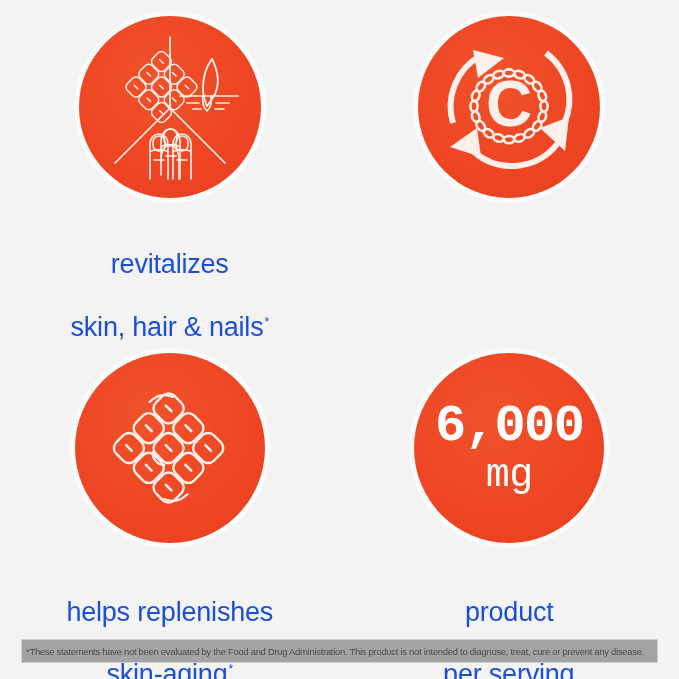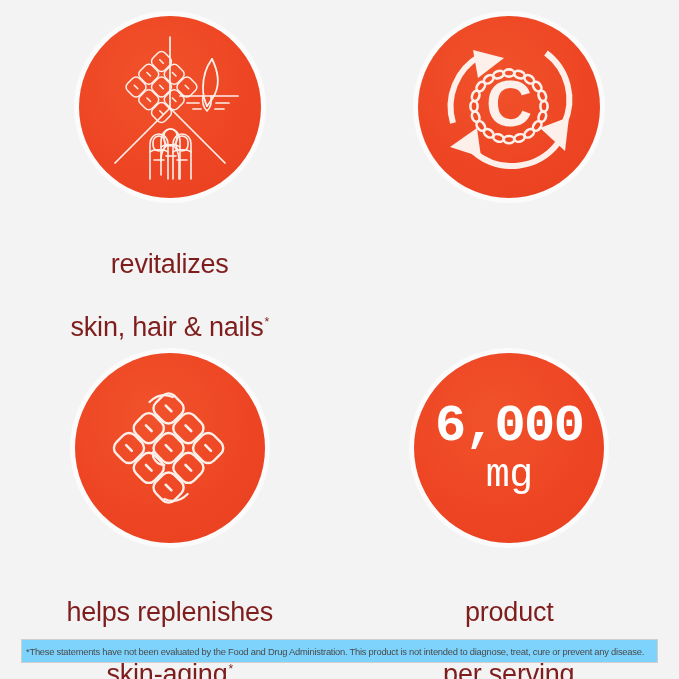--- a/index.html
+++ b/index.html
@@ -52,21 +52,21 @@
     width: 190px;
     height: 190px;
     font-family: Liberation Mono, monospace;
   }
 
   .badge svg { display: block; }
 
   .caption {
     margin-top: 20px;
     text-align: center;
-    color: #7f1d1d;
+    color: #1d4ed8;
     font-size: 27px;
     line-height: 1.16;
     letter-spacing: -0.2px;
     white-space: pre-line;
   }
   .cell.row2 .caption { margin-top: 22px; }
 
   .caption sup {
     font-size: 0.45em;
     vertical-align: 0.85em;
@@ -94,21 +94,21 @@
     margin-top: 6px;
   }
 
   .disclaimer {
     position: absolute;
     left: 21px;
     top: 639px;
     width: 637px;
     height: 21px;
     border: 1px solid #cfcfcf;
-    background: #7dd3fc;
+    background: #a3a3a3;
     box-sizing: border-box;
     display: flex;
     align-items: center;
     padding: 11px 4px;
   }
   .disclaimer-text {
     font-size: 9.4px;
     color: #4a4a4a;
     letter-spacing: -0.25px;
     white-space: nowrap;

